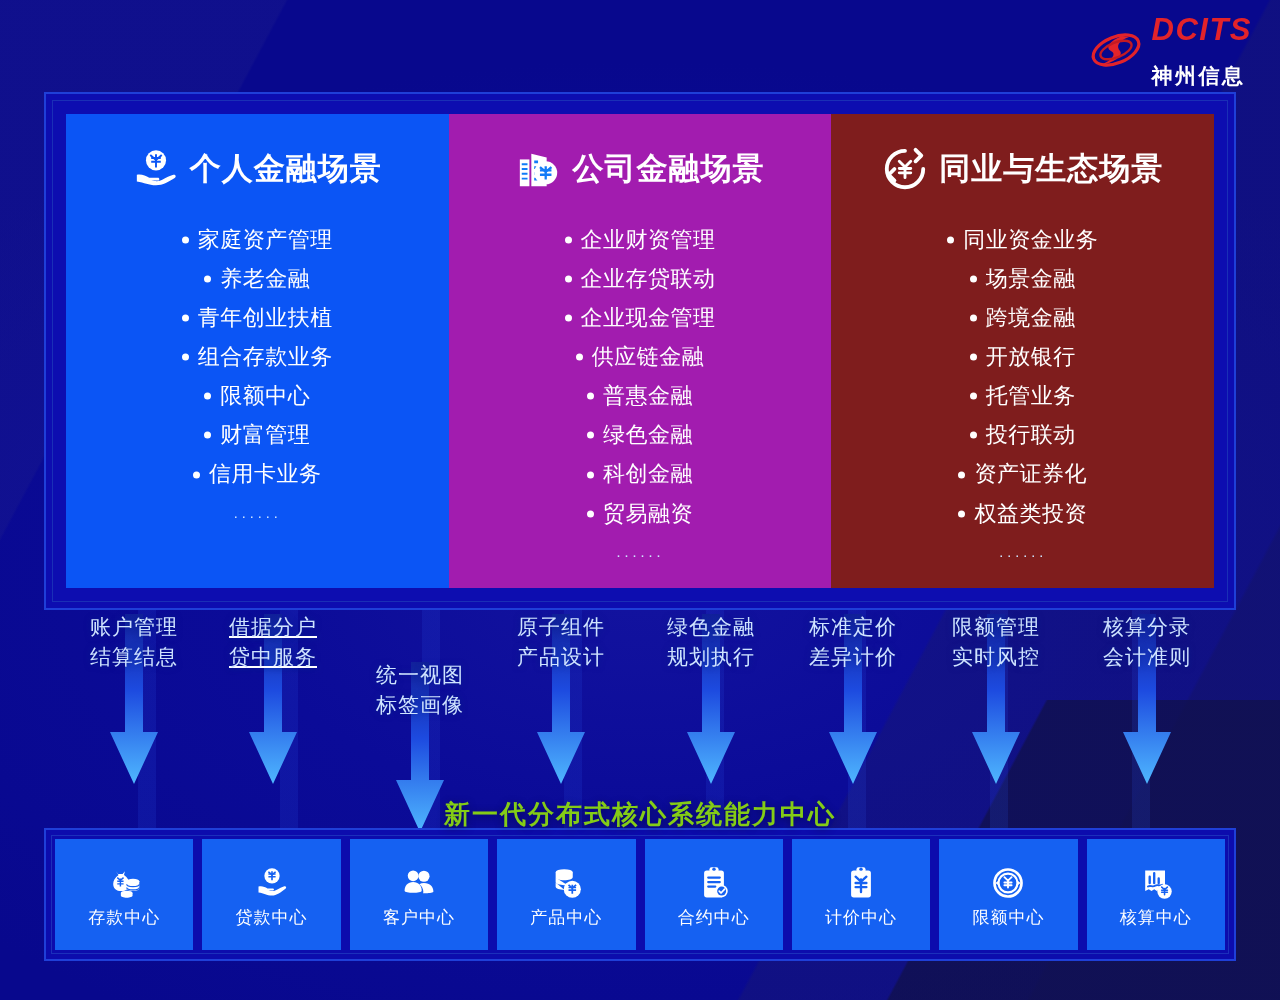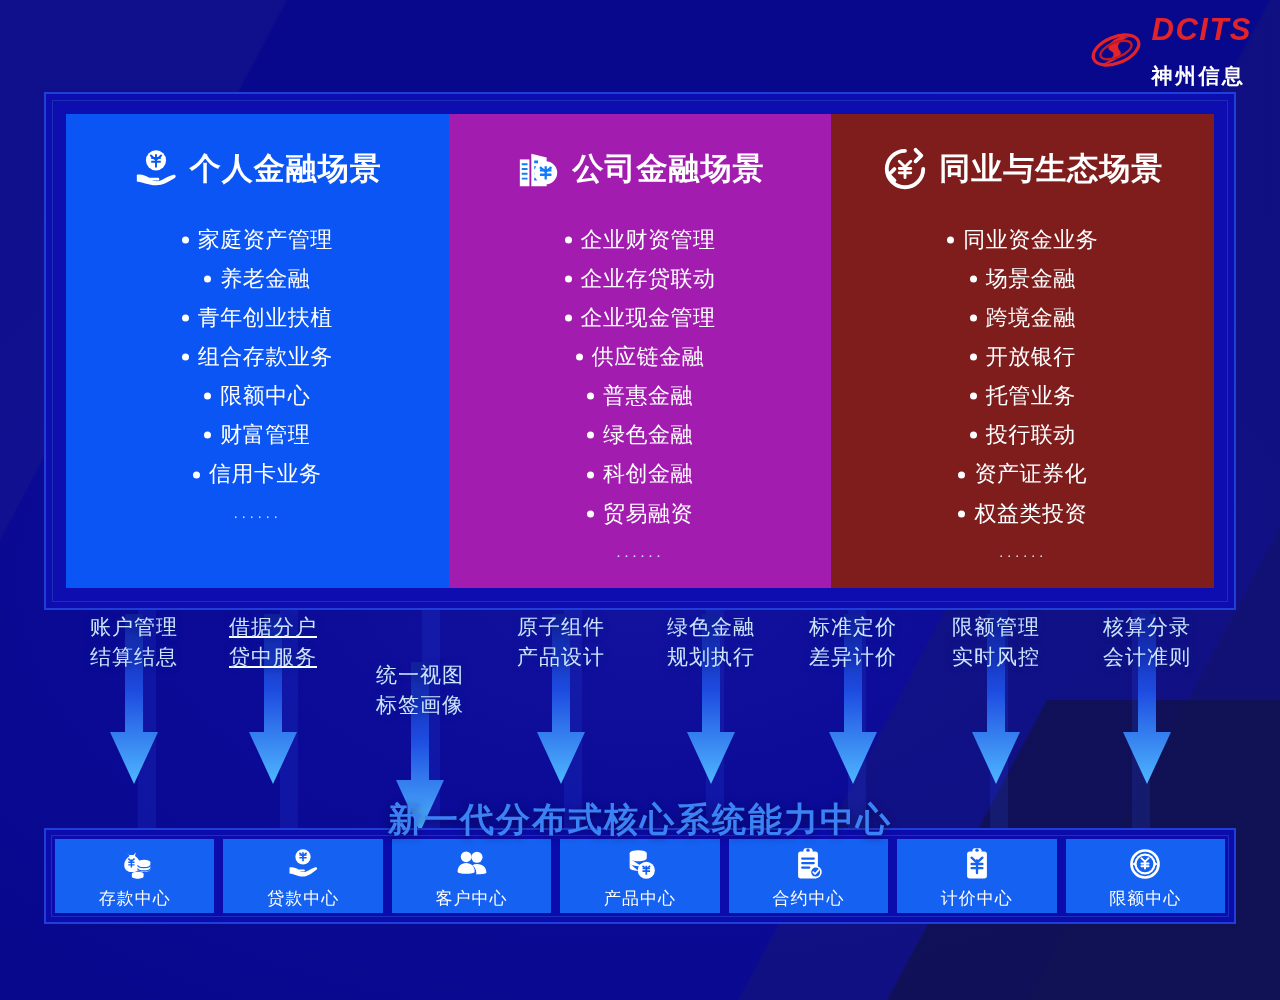--- a/index.html
+++ b/index.html
@@ -81,27 +81,27 @@
   
   .arrows-band{ position:absolute; left:0; top:612px; width:1280px; height:192px; z-index:6; }
   .arrow-item{ position:absolute; width:150px; text-align:center; }
   .arrow-label{ position:relative; z-index:3; font-size:21px; line-height:1.45; color:#cfe3ff; letter-spacing:1px;
                 text-shadow:0 0 6px rgba(0,30,140,.9); font-weight:500;}
   .arrow-gfx{ position:absolute; left:50%; transform:translateX(-50%); top:2px; width:60px; height:176px; z-index:1; }
 
   
   .bottom-title{
     position:absolute; top:797px; left:0; width:1280px; text-align:center; z-index:8;
-    font-size:34px; font-weight:bold; letter-spacing:2px; color:#3b82f6;
+    font-size:26px; font-weight:bold; letter-spacing:2px; color:#84cc16;
     text-shadow:0 2px 8px rgba(0,0,0,.45);
   }
 
   
   .bot-frame{
-    position:absolute; left:44px; top:828px; width:1192px; height:96px; z-index:7;
+    position:absolute; left:44px; top:828px; width:1192px; height:133px; z-index:7;
     border:2px solid #1f3fd8; background:#0c0cad; padding:9px;
   }
   .bot-frame:before{
     content:""; position:absolute; left:5px; top:5px; right:5px; bottom:5px;
     border:1px solid #1b2fbb; pointer-events:none;
   }
   .cards{ display:flex; gap:9px; height:100%; position:relative; z-index:2; }
   .card{
     flex:1 1 0; background:#1561f2; display:flex; flex-direction:column;
     align-items:center; justify-content:center; gap:5px; padding-top:4px;
@@ -470,15 +470,28 @@
           <circle cx="20" cy="20" r="15" fill="none" stroke="#fff" stroke-width="3"></circle>
           <circle cx="20" cy="20" r="10.5" fill="none" stroke="#fff" stroke-width="2.4"></circle>
           <path d="M20 17v8M16 19.5h8M16 22.5h8" stroke="#fff" stroke-width="2.1" fill="none" stroke-linecap="round"></path>
           <path d="M16 13.5l4 3.8 4-3.8" stroke="#fff" stroke-width="2.1" fill="none" stroke-linecap="round" stroke-linejoin="round"></path>
           <path d="M6 20l4-3v6zM34 20l-4 3v-6z" fill="#fff"></path>
         </svg>
       </span>
       <span class="clab">限额中心</span>
     </div>
 
+    <div class="card">
+      <span class="cico">
+        <svg viewBox="0 0 40 40" width="36" height="36" fill="#fff">
+          <path d="M8 6h22v21l-3 2-3-2-3 2-3-2-3 2-3-2-4 2z"></path>
+          <path d="M13 20v-7M18 20v-11M23 20v-5" stroke="#1561f2" stroke-width="2.6" stroke-linecap="round"></path>
+          <path d="M11 24c3-2 5 1 8-1s5 1 8-1" stroke="#1561f2" stroke-width="2" fill="none" stroke-linecap="round"></path>
+          <circle cx="29.5" cy="29.5" r="8"></circle>
+          <path d="M29.5 26v7M26.3 28h6.4M26.3 30.3h6.4" stroke="#1561f2" stroke-width="1.7" fill="none" stroke-linecap="round"></path>
+          <path d="M26.3 24.5l3.2 2.8 3.2-2.8" stroke="#1561f2" stroke-width="1.7" fill="none" stroke-linecap="round" stroke-linejoin="round"></path>
+        </svg>
+      </span>
+      <span class="clab">核算中心</span>
+    </div>
 
   </div>
 </div>
 
 </body></html>

